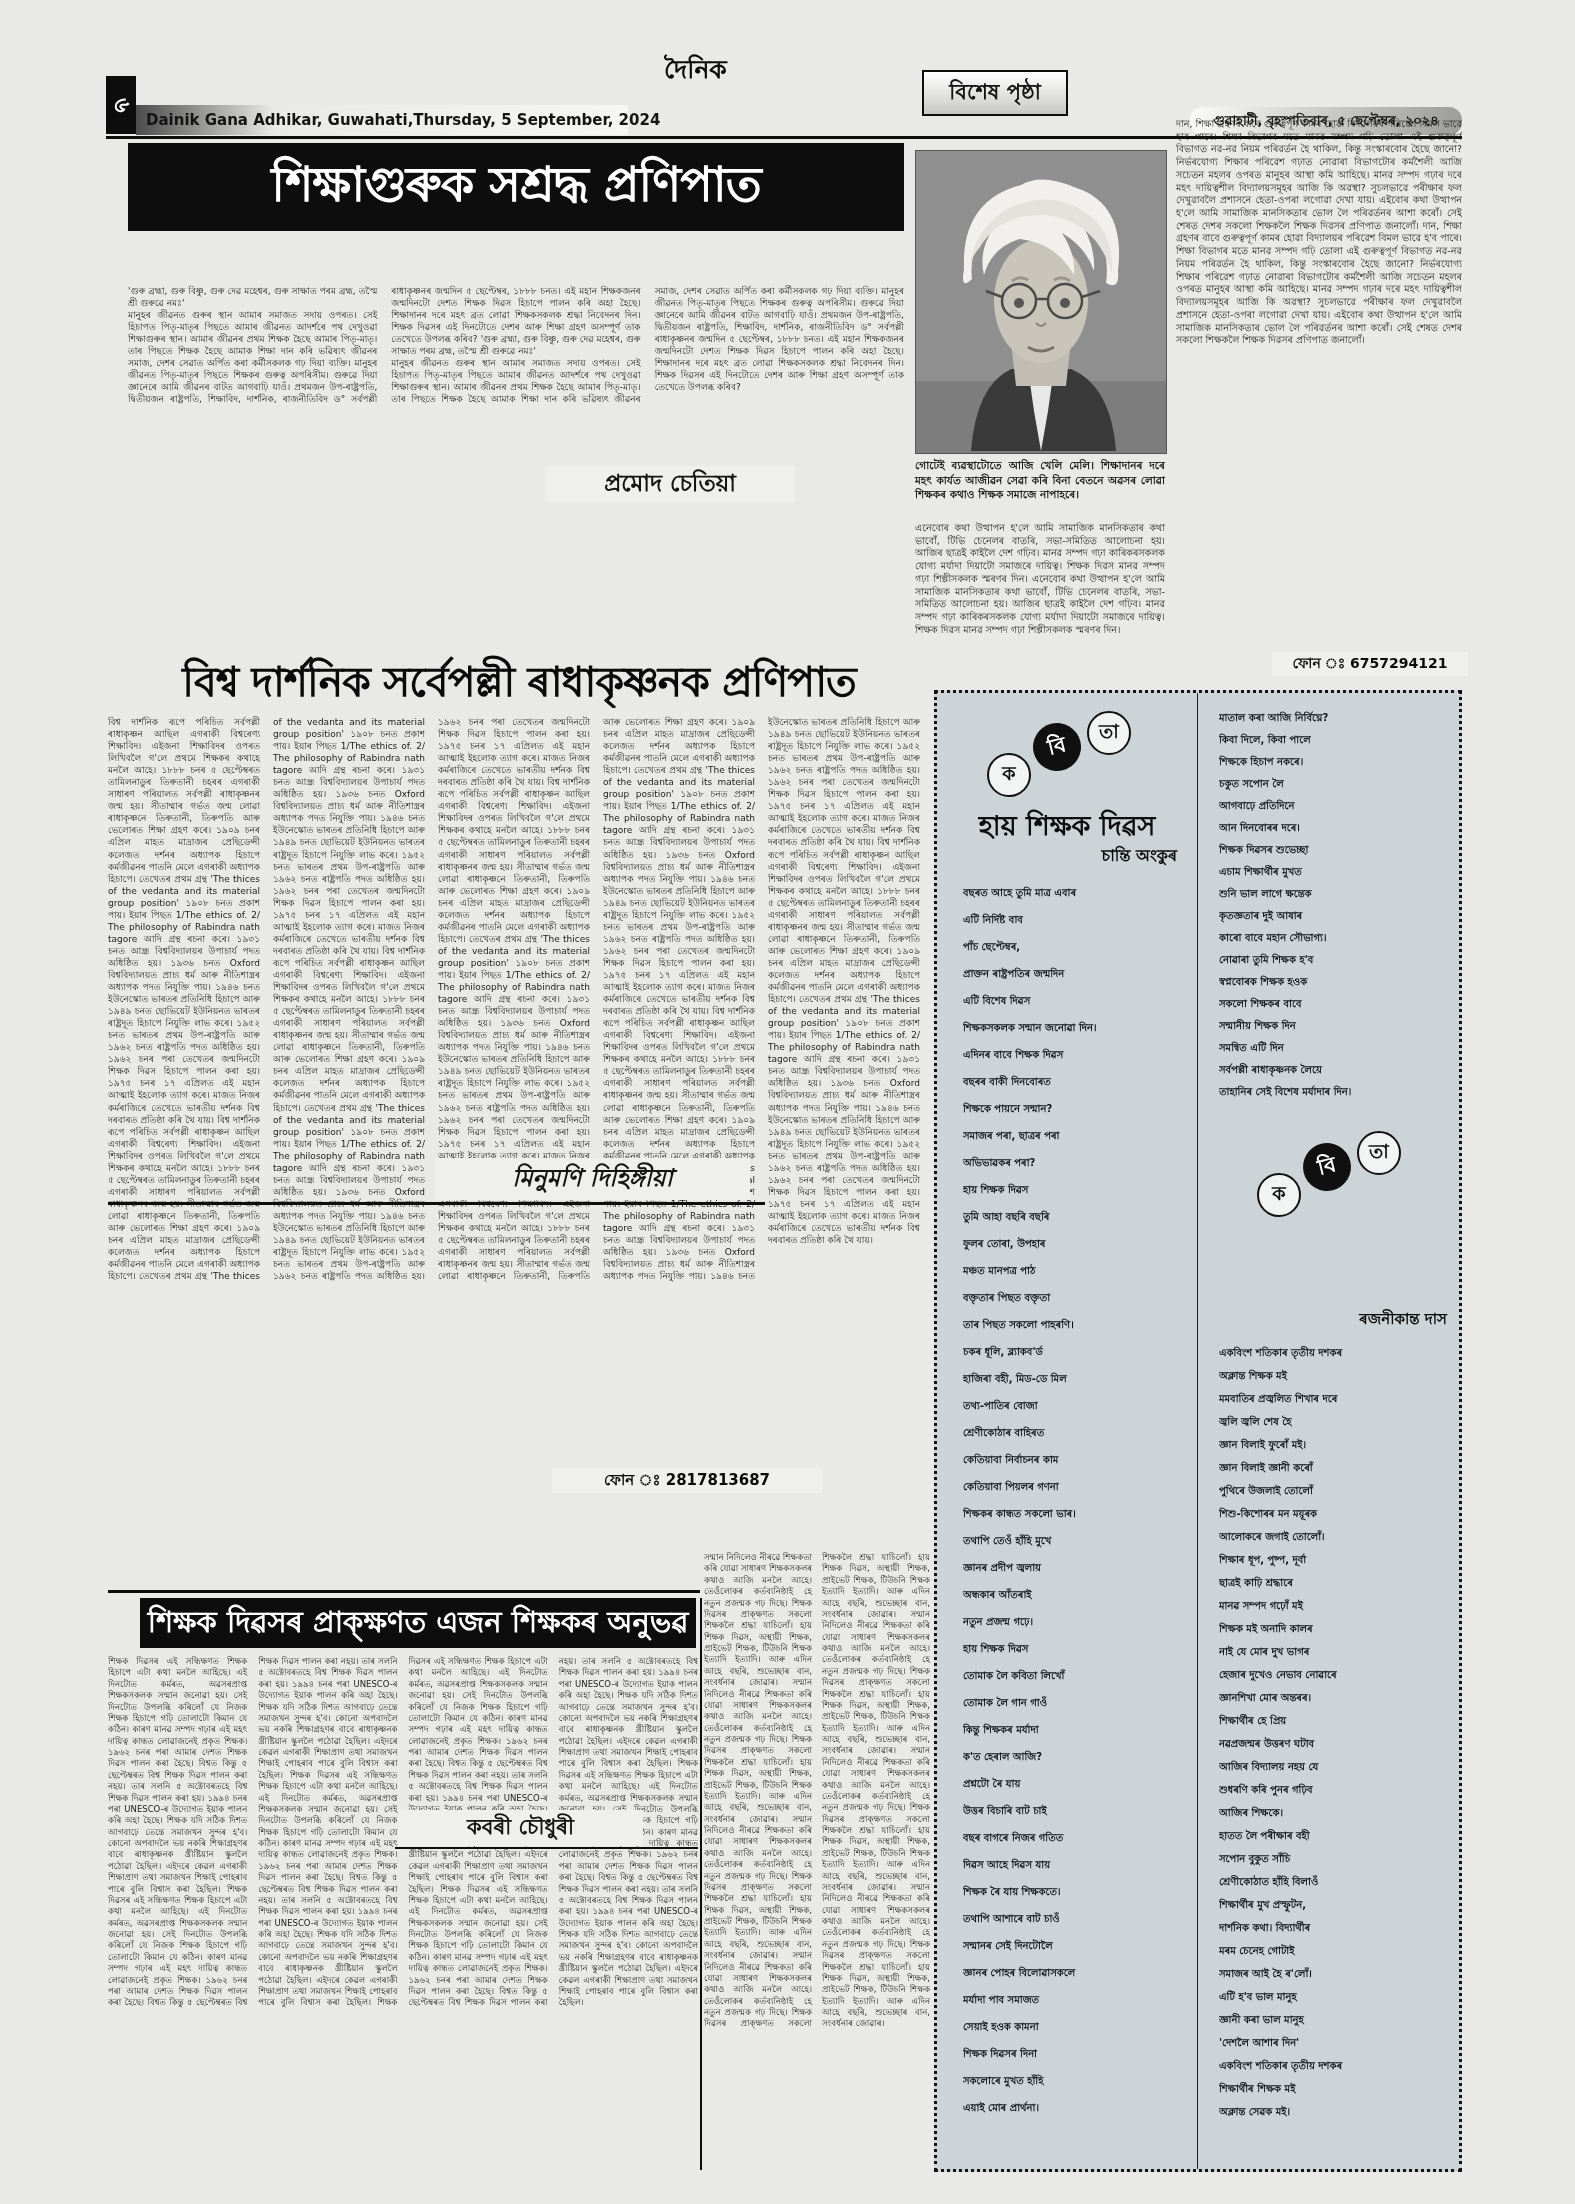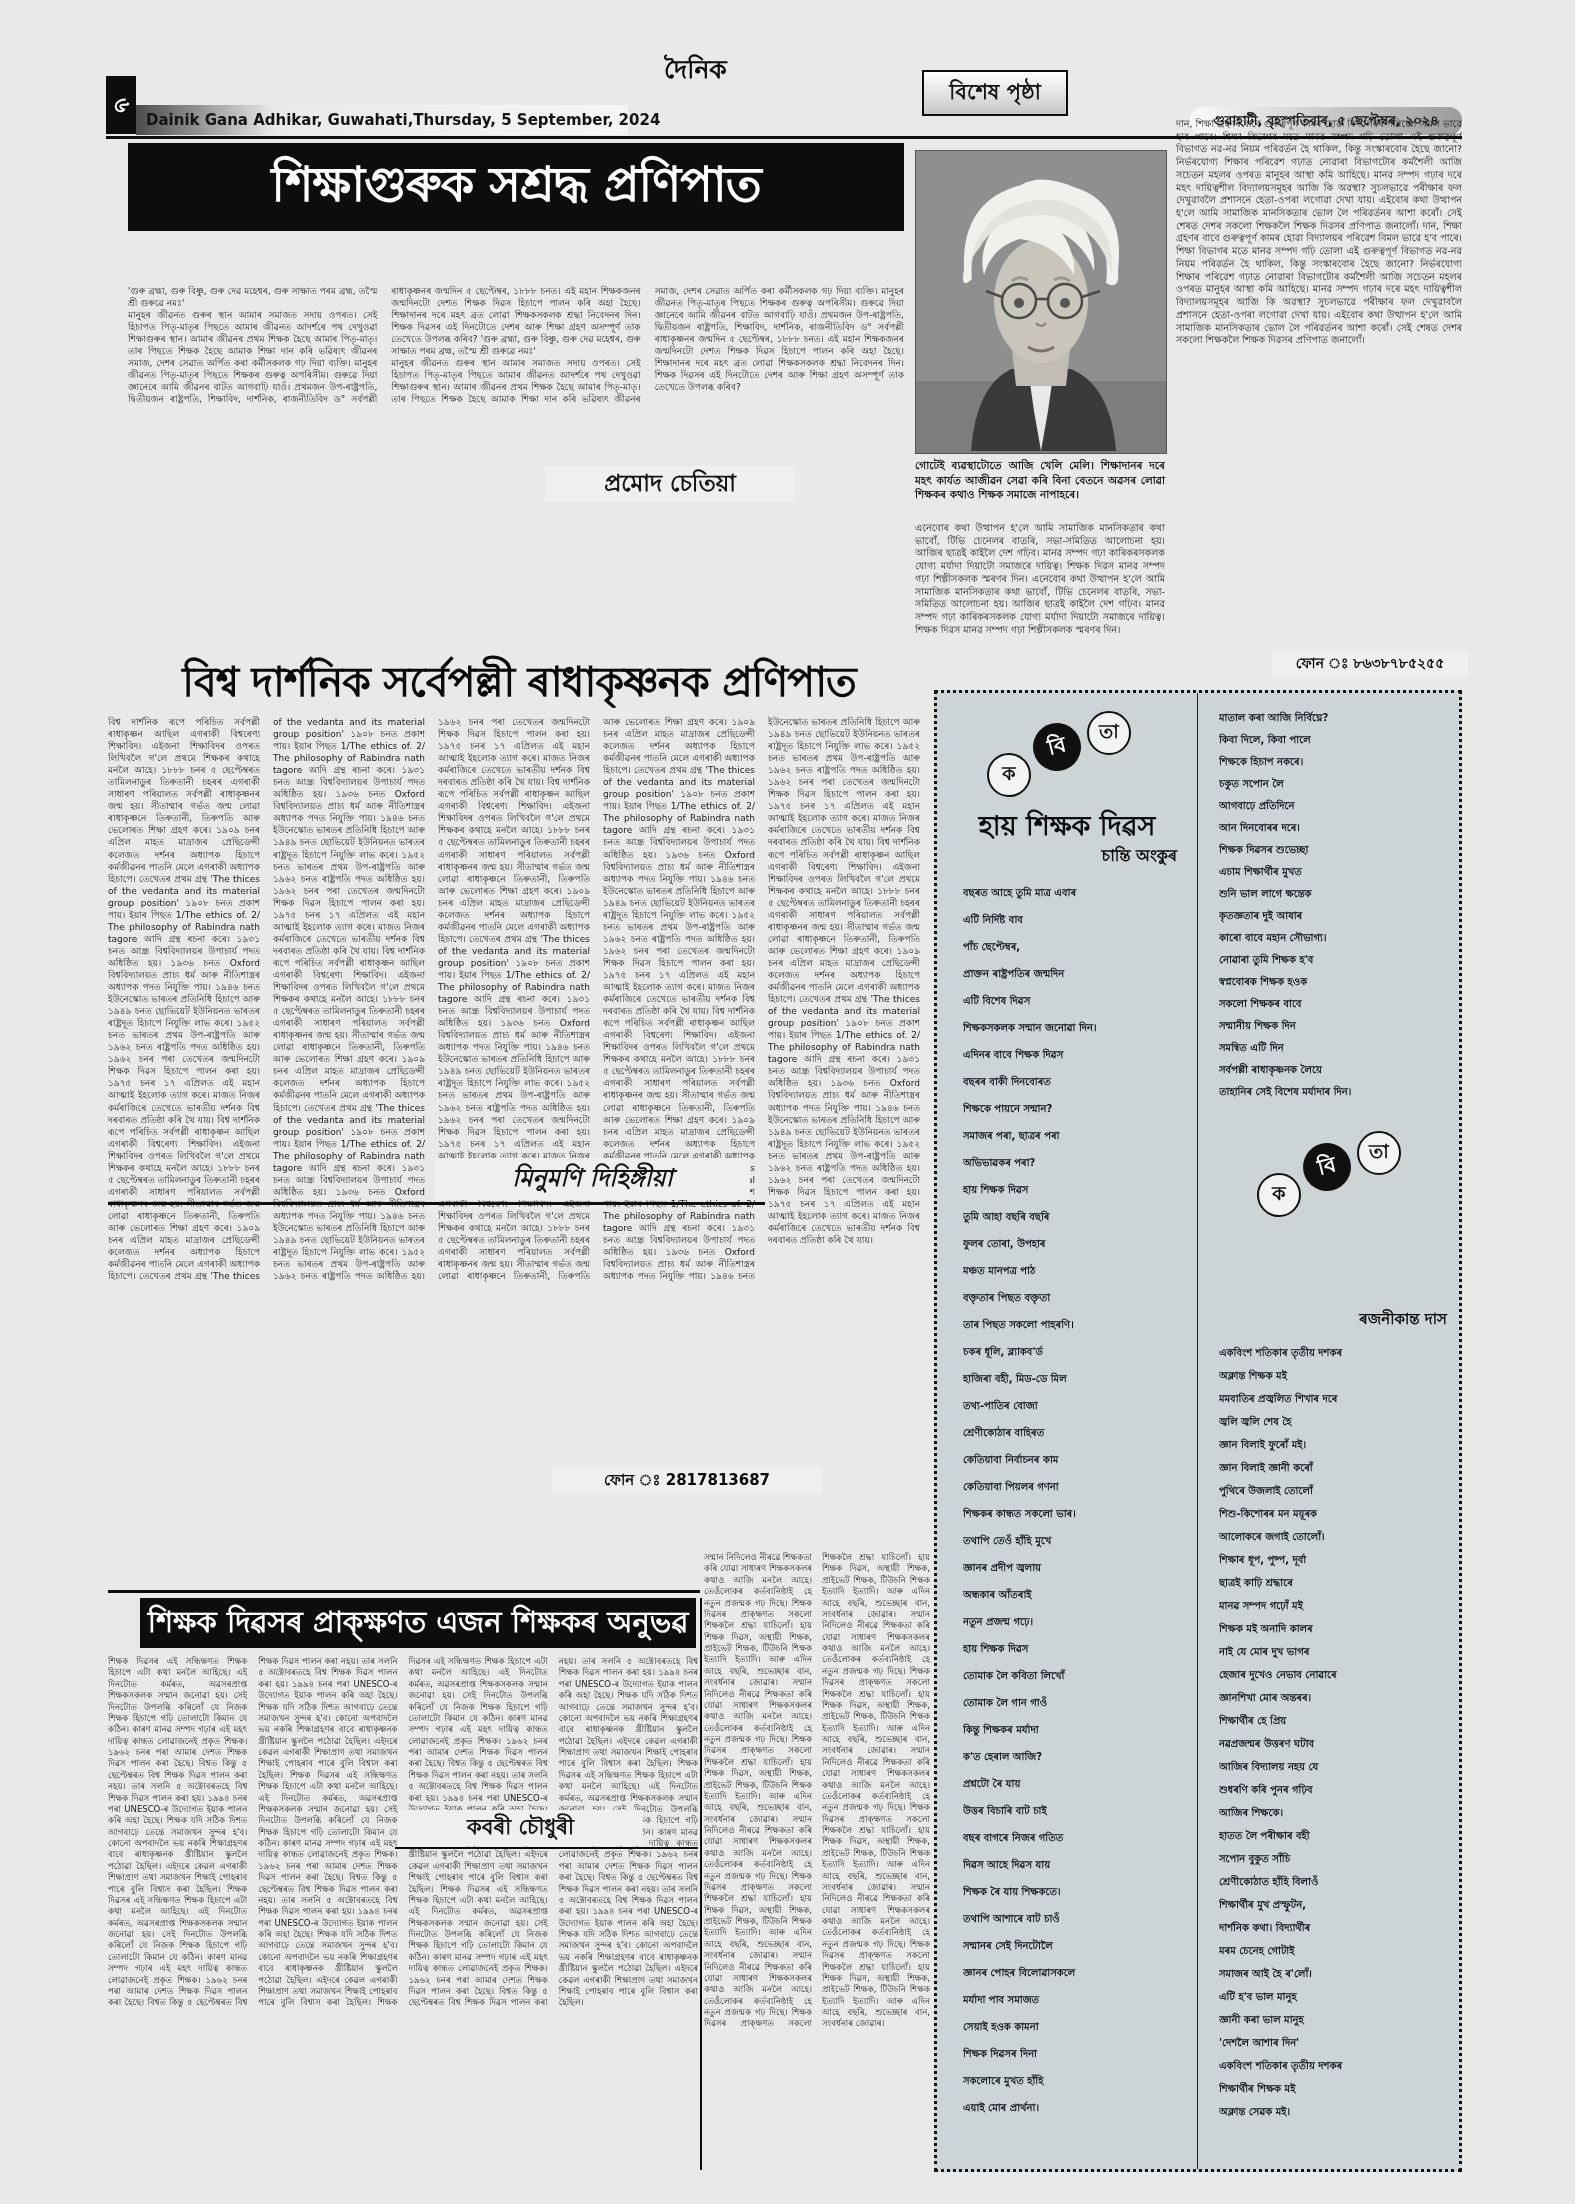--- a/index.html
+++ b/index.html
@@ -111,21 +111,21 @@
     <path d="M120 172 Q125 178 130 172" fill="none" stroke="#8a8378" stroke-width="2"></path>
     <path d="M112 196 Q125 204 138 196" fill="none" stroke="#7a7269" stroke-width="3"></path>
     <path d="M96 130 Q104 124 112 129" fill="none" stroke="#9a958c" stroke-width="3"></path>
     <path d="M138 129 Q146 124 154 130" fill="none" stroke="#9a958c" stroke-width="3"></path>
   </svg>
 </div>
 <div class="abs" style="left:915px;top:458px;width:250px;font-size:10.5px;font-weight:bold;line-height:1.4;text-align:justify;">গোটেই ব্যৱস্থাটোতে আজি খেলি মেলি। শিক্ষাদানৰ দৰে মহৎ কাৰ্যত আজীৱন সেৱা কৰি বিনা বেতনে অৱসৰ লোৱা শিক্ষকৰ কথাও শিক্ষক সমাজে নাপাহৰে।</div>
 <div class="abs bodytext" style="left:915px;top:522px;width:250px;height:164px;font-size:9.5px;">এনেবোৰ কথা উত্থাপন হ'লে আমি সামাজিক মানসিকতাৰ কথা ভাবোঁ, টিভি চেনেলৰ বাতৰি, সভা-সমিতিত আলোচনা হয়। আজিৰ ছাত্ৰই কাইলৈ দেশ গঢ়িব। মানৱ সম্পদ গঢ়া কাৰিকৰসকলক যোগ্য মৰ্যাদা দিয়াটো সমাজৰে দায়িত্ব। শিক্ষক দিৱস মানৱ সম্পদ গঢ়া শিল্পীসকলক স্মৰণৰ দিন। এনেবোৰ কথা উত্থাপন হ'লে আমি সামাজিক মানসিকতাৰ কথা ভাবোঁ, টিভি চেনেলৰ বাতৰি, সভা-সমিতিত আলোচনা হয়। আজিৰ ছাত্ৰই কাইলৈ দেশ গঢ়িব। মানৱ সম্পদ গঢ়া কাৰিকৰসকলক যোগ্য মৰ্যাদা দিয়াটো সমাজৰে দায়িত্ব। শিক্ষক দিৱস মানৱ সম্পদ গঢ়া শিল্পীসকলক স্মৰণৰ দিন।</div>
 
 <div class="abs bodytext" style="left:1176px;top:118px;width:286px;height:532px;font-size:9.5px;">দান, শিক্ষা গ্ৰহণৰ বাবে গুৰুত্বপূৰ্ণ কামৰ হোৱা বিদ্যালয়ৰ পৰিৱেশ বিমল ভাৱে হ'ব পাৰে। শিক্ষা বিভাগৰ মতে মানৱ সম্পদ গঢ়ি তোলা এই গুৰুত্বপূৰ্ণ বিভাগত নৱ-নৱ নিয়ম পৰিৱৰ্তন হৈ থাকিল, কিন্তু সংস্কাৰবোৰ হৈছে জানো? নিৰ্ভৰযোগ্য শিক্ষাৰ পৰিৱেশ গঢ়াত নোৱাৰা বিভাগটোৰ কৰ্মশৈলী আজি সচেতন মহলৰ ওপৰত মানুহৰ আস্থা কমি আহিছে। মানৱ সম্পদ গঢ়াৰ দৰে মহৎ দায়িত্বশীল বিদ্যালয়সমূহৰ আজি কি অৱস্থা? সুচলভাৱে পৰীক্ষাৰ ফল দেখুৱাবলৈ প্ৰশাসনে হেতা-ওপৰা লগোৱা দেখা যায়। এইবোৰ কথা উত্থাপন হ'লে আমি সামাজিক মানসিকতাৰ ভোল লৈ পৰিৱৰ্তনৰ আশা কৰোঁ। সেই শেষত দেশৰ সকলো শিক্ষকলৈ শিক্ষক দিৱসৰ প্ৰণিপাত জনালোঁ। দান, শিক্ষা গ্ৰহণৰ বাবে গুৰুত্বপূৰ্ণ কামৰ হোৱা বিদ্যালয়ৰ পৰিৱেশ বিমল ভাৱে হ'ব পাৰে। শিক্ষা বিভাগৰ মতে মানৱ সম্পদ গঢ়ি তোলা এই গুৰুত্বপূৰ্ণ বিভাগত নৱ-নৱ নিয়ম পৰিৱৰ্তন হৈ থাকিল, কিন্তু সংস্কাৰবোৰ হৈছে জানো? নিৰ্ভৰযোগ্য শিক্ষাৰ পৰিৱেশ গঢ়াত নোৱাৰা বিভাগটোৰ কৰ্মশৈলী আজি সচেতন মহলৰ ওপৰত মানুহৰ আস্থা কমি আহিছে। মানৱ সম্পদ গঢ়াৰ দৰে মহৎ দায়িত্বশীল বিদ্যালয়সমূহৰ আজি কি অৱস্থা? সুচলভাৱে পৰীক্ষাৰ ফল দেখুৱাবলৈ প্ৰশাসনে হেতা-ওপৰা লগোৱা দেখা যায়। এইবোৰ কথা উত্থাপন হ'লে আমি সামাজিক মানসিকতাৰ ভোল লৈ পৰিৱৰ্তনৰ আশা কৰোঁ। সেই শেষত দেশৰ সকলো শিক্ষকলৈ শিক্ষক দিৱসৰ প্ৰণিপাত জনালোঁ।</div>
-<div class="abs phone" style="left:1272px;top:652px;width:196px;font-size:14px;">ফোন ঃ ৮৬৩৮৭৮৫২৫৫</div>
+<div class="abs phone" style="left:1272px;top:652px;width:196px;font-size:14px;">ফোন ঃ 6757294121</div>
 
 <div class="abs" style="left:118px;top:650px;width:802px;height:58px;font-size:41px;font-weight:bold;color:#0a0a0a;text-align:center;letter-spacing:-1px;white-space:nowrap;overflow:hidden;">বিশ্ব দাৰ্শনিক সৰ্বেপল্লী ৰাধাকৃষ্ণনক প্ৰণিপাত</div>
 
 <div class="abs bodytext cols5" style="left:108px;top:716px;width:812px;height:826px;">বিশ্ব দাৰ্শনিক ৰূপে পৰিচিত সৰ্বপল্লী ৰাধাকৃষ্ণন আছিল এগৰাকী বিশ্বৰেণ্য শিক্ষাবিদ। এইজনা শিক্ষাবিদৰ ওপৰত লিখিবলৈ গ'লে প্ৰথমে শিক্ষকৰ কথাহে মনলৈ আহে। ১৮৮৮ চনৰ ৫ ছেপ্টেম্বৰত তামিলনাডুৰ তিৰুতানী চহৰৰ এগৰাকী সাধাৰণ পৰিয়ালত সৰ্বপল্লী ৰাধাকৃষ্ণনৰ জন্ম হয়। সীতাম্মাৰ গৰ্ভত জন্ম লোৱা ৰাধাকৃষ্ণনে তিৰুতানী, তিৰুপতি আৰু ভেলোৰত শিক্ষা গ্ৰহণ কৰে। ১৯০৯ চনৰ এপ্ৰিল মাহত মাদ্ৰাজৰ প্ৰেছিডেন্সী কলেজত দৰ্শনৰ অধ্যাপক হিচাপে কৰ্মজীৱনৰ পাতনি মেলে এগৰাকী অধ্যাপক হিচাপে। তেখেতৰ প্ৰথম গ্ৰন্থ 'The thices of the vedanta and its material group position' ১৯০৮ চনত প্ৰকাশ পায়। ইয়াৰ পিছত 1/The ethics of. 2/ The philosophy of Rabindra nath tagore আদি গ্ৰন্থ ৰচনা কৰে। ১৯৩১ চনত আন্ধ্ৰ বিশ্ববিদ্যালয়ৰ উপাচাৰ্য পদত অধিষ্ঠিত হয়। ১৯৩৬ চনত Oxford বিশ্ববিদ্যালয়ত প্ৰাচ্য ধৰ্ম আৰু নীতিশাস্ত্ৰৰ অধ্যাপক পদত নিযুক্তি পায়। ১৯৪৬ চনত ইউনেস্কোত ভাৰতৰ প্ৰতিনিধি হিচাপে আৰু ১৯৪৯ চনত ছোভিয়েট ইউনিয়নত ভাৰতৰ ৰাষ্ট্ৰদূত হিচাপে নিযুক্তি লাভ কৰে। ১৯৫২ চনত ভাৰতৰ প্ৰথম উপ-ৰাষ্ট্ৰপতি আৰু ১৯৬২ চনত ৰাষ্ট্ৰপতি পদত অধিষ্ঠিত হয়। ১৯৬২ চনৰ পৰা তেখেতৰ জন্মদিনটো শিক্ষক দিৱস হিচাপে পালন কৰা হয়। ১৯৭৫ চনৰ ১৭ এপ্ৰিলত এই মহান আত্মাই ইহলোক ত্যাগ কৰে। মাজত নিজৰ কৰ্মৰাজিৰে তেখেতে ভাৰতীয় দৰ্শনক বিশ্ব দৰবাৰত প্ৰতিষ্ঠা কৰি থৈ যায়। বিশ্ব দাৰ্শনিক ৰূপে পৰিচিত সৰ্বপল্লী ৰাধাকৃষ্ণন আছিল এগৰাকী বিশ্বৰেণ্য শিক্ষাবিদ। এইজনা শিক্ষাবিদৰ ওপৰত লিখিবলৈ গ'লে প্ৰথমে শিক্ষকৰ কথাহে মনলৈ আহে। ১৮৮৮ চনৰ ৫ ছেপ্টেম্বৰত তামিলনাডুৰ তিৰুতানী চহৰৰ এগৰাকী সাধাৰণ পৰিয়ালত সৰ্বপল্লী ৰাধাকৃষ্ণনৰ জন্ম হয়। সীতাম্মাৰ গৰ্ভত জন্ম লোৱা ৰাধাকৃষ্ণনে তিৰুতানী, তিৰুপতি আৰু ভেলোৰত শিক্ষা গ্ৰহণ কৰে। ১৯০৯ চনৰ এপ্ৰিল মাহত মাদ্ৰাজৰ প্ৰেছিডেন্সী কলেজত দৰ্শনৰ অধ্যাপক হিচাপে কৰ্মজীৱনৰ পাতনি মেলে এগৰাকী অধ্যাপক হিচাপে। তেখেতৰ প্ৰথম গ্ৰন্থ 'The thices of the vedanta and its material group position' ১৯০৮ চনত প্ৰকাশ পায়। ইয়াৰ পিছত 1/The ethics of. 2/ The philosophy of Rabindra nath tagore আদি গ্ৰন্থ ৰচনা কৰে। ১৯৩১ চনত আন্ধ্ৰ বিশ্ববিদ্যালয়ৰ উপাচাৰ্য পদত অধিষ্ঠিত হয়। ১৯৩৬ চনত Oxford বিশ্ববিদ্যালয়ত প্ৰাচ্য ধৰ্ম আৰু নীতিশাস্ত্ৰৰ অধ্যাপক পদত নিযুক্তি পায়। ১৯৪৬ চনত ইউনেস্কোত ভাৰতৰ প্ৰতিনিধি হিচাপে আৰু ১৯৪৯ চনত ছোভিয়েট ইউনিয়নত ভাৰতৰ ৰাষ্ট্ৰদূত হিচাপে নিযুক্তি লাভ কৰে। ১৯৫২ চনত ভাৰতৰ প্ৰথম উপ-ৰাষ্ট্ৰপতি আৰু ১৯৬২ চনত ৰাষ্ট্ৰপতি পদত অধিষ্ঠিত হয়। ১৯৬২ চনৰ পৰা তেখেতৰ জন্মদিনটো শিক্ষক দিৱস হিচাপে পালন কৰা হয়। ১৯৭৫ চনৰ ১৭ এপ্ৰিলত এই মহান আত্মাই ইহলোক ত্যাগ কৰে। মাজত নিজৰ কৰ্মৰাজিৰে তেখেতে ভাৰতীয় দৰ্শনক বিশ্ব দৰবাৰত প্ৰতিষ্ঠা কৰি থৈ যায়। বিশ্ব দাৰ্শনিক ৰূপে পৰিচিত সৰ্বপল্লী ৰাধাকৃষ্ণন আছিল এগৰাকী বিশ্বৰেণ্য শিক্ষাবিদ। এইজনা শিক্ষাবিদৰ ওপৰত লিখিবলৈ গ'লে প্ৰথমে শিক্ষকৰ কথাহে মনলৈ আহে। ১৮৮৮ চনৰ ৫ ছেপ্টেম্বৰত তামিলনাডুৰ তিৰুতানী চহৰৰ এগৰাকী সাধাৰণ পৰিয়ালত সৰ্বপল্লী ৰাধাকৃষ্ণনৰ জন্ম হয়। সীতাম্মাৰ গৰ্ভত জন্ম লোৱা ৰাধাকৃষ্ণনে তিৰুতানী, তিৰুপতি আৰু ভেলোৰত শিক্ষা গ্ৰহণ কৰে। ১৯০৯ চনৰ এপ্ৰিল মাহত মাদ্ৰাজৰ প্ৰেছিডেন্সী কলেজত দৰ্শনৰ অধ্যাপক হিচাপে কৰ্মজীৱনৰ পাতনি মেলে এগৰাকী অধ্যাপক হিচাপে। তেখেতৰ প্ৰথম গ্ৰন্থ 'The thices of the vedanta and its material group position' ১৯০৮ চনত প্ৰকাশ পায়। ইয়াৰ পিছত 1/The ethics of. 2/ The philosophy of Rabindra nath tagore আদি গ্ৰন্থ ৰচনা কৰে। ১৯৩১ চনত আন্ধ্ৰ বিশ্ববিদ্যালয়ৰ উপাচাৰ্য পদত অধিষ্ঠিত হয়। ১৯৩৬ চনত Oxford বিশ্ববিদ্যালয়ত প্ৰাচ্য ধৰ্ম আৰু নীতিশাস্ত্ৰৰ অধ্যাপক পদত নিযুক্তি পায়। ১৯৪৬ চনত ইউনেস্কোত ভাৰতৰ প্ৰতিনিধি হিচাপে আৰু ১৯৪৯ চনত ছোভিয়েট ইউনিয়নত ভাৰতৰ ৰাষ্ট্ৰদূত হিচাপে নিযুক্তি লাভ কৰে। ১৯৫২ চনত ভাৰতৰ প্ৰথম উপ-ৰাষ্ট্ৰপতি আৰু ১৯৬২ চনত ৰাষ্ট্ৰপতি পদত অধিষ্ঠিত হয়। ১৯৬২ চনৰ পৰা তেখেতৰ জন্মদিনটো শিক্ষক দিৱস হিচাপে পালন কৰা হয়। ১৯৭৫ চনৰ ১৭ এপ্ৰিলত এই মহান আত্মাই ইহলোক ত্যাগ কৰে। মাজত নিজৰ কৰ্মৰাজিৰে তেখেতে ভাৰতীয় দৰ্শনক বিশ্ব দৰবাৰত প্ৰতিষ্ঠা কৰি থৈ যায়। বিশ্ব দাৰ্শনিক ৰূপে পৰিচিত সৰ্বপল্লী ৰাধাকৃষ্ণন আছিল এগৰাকী বিশ্বৰেণ্য শিক্ষাবিদ। এইজনা শিক্ষাবিদৰ ওপৰত লিখিবলৈ গ'লে প্ৰথমে শিক্ষকৰ কথাহে মনলৈ আহে। ১৮৮৮ চনৰ ৫ ছেপ্টেম্বৰত তামিলনাডুৰ তিৰুতানী চহৰৰ এগৰাকী সাধাৰণ পৰিয়ালত সৰ্বপল্লী ৰাধাকৃষ্ণনৰ জন্ম হয়। সীতাম্মাৰ গৰ্ভত জন্ম লোৱা ৰাধাকৃষ্ণনে তিৰুতানী, তিৰুপতি আৰু ভেলোৰত শিক্ষা গ্ৰহণ কৰে। ১৯০৯ চনৰ এপ্ৰিল মাহত মাদ্ৰাজৰ প্ৰেছিডেন্সী কলেজত দৰ্শনৰ অধ্যাপক হিচাপে কৰ্মজীৱনৰ পাতনি মেলে এগৰাকী অধ্যাপক হিচাপে। তেখেতৰ প্ৰথম গ্ৰন্থ 'The thices of the vedanta and its material group position' ১৯০৮ চনত প্ৰকাশ পায়। ইয়াৰ পিছত 1/The ethics of. 2/ The philosophy of Rabindra nath tagore আদি গ্ৰন্থ ৰচনা কৰে। ১৯৩১ চনত আন্ধ্ৰ বিশ্ববিদ্যালয়ৰ উপাচাৰ্য পদত অধিষ্ঠিত হয়। ১৯৩৬ চনত Oxford বিশ্ববিদ্যালয়ত প্ৰাচ্য ধৰ্ম আৰু নীতিশাস্ত্ৰৰ অধ্যাপক পদত নিযুক্তি পায়। ১৯৪৬ চনত ইউনেস্কোত ভাৰতৰ প্ৰতিনিধি হিচাপে আৰু ১৯৪৯ চনত ছোভিয়েট ইউনিয়নত ভাৰতৰ ৰাষ্ট্ৰদূত হিচাপে নিযুক্তি লাভ কৰে। ১৯৫২ চনত ভাৰতৰ প্ৰথম উপ-ৰাষ্ট্ৰপতি আৰু ১৯৬২ চনত ৰাষ্ট্ৰপতি পদত অধিষ্ঠিত হয়। ১৯৬২ চনৰ পৰা তেখেতৰ জন্মদিনটো শিক্ষক দিৱস হিচাপে পালন কৰা হয়। ১৯৭৫ চনৰ ১৭ এপ্ৰিলত এই মহান আত্মাই ইহলোক ত্যাগ কৰে। মাজত নিজৰ কৰ্মৰাজিৰে তেখেতে ভাৰতীয় দৰ্শনক বিশ্ব দৰবাৰত প্ৰতিষ্ঠা কৰি থৈ যায়। বিশ্ব দাৰ্শনিক ৰূপে পৰিচিত সৰ্বপল্লী ৰাধাকৃষ্ণন আছিল এগৰাকী বিশ্বৰেণ্য শিক্ষাবিদ। এইজনা শিক্ষাবিদৰ ওপৰত লিখিবলৈ গ'লে প্ৰথমে শিক্ষকৰ কথাহে মনলৈ আহে। ১৮৮৮ চনৰ ৫ ছেপ্টেম্বৰত তামিলনাডুৰ তিৰুতানী চহৰৰ এগৰাকী সাধাৰণ পৰিয়ালত সৰ্বপল্লী ৰাধাকৃষ্ণনৰ জন্ম হয়। সীতাম্মাৰ গৰ্ভত জন্ম লোৱা ৰাধাকৃষ্ণনে তিৰুতানী, তিৰুপতি আৰু ভেলোৰত শিক্ষা গ্ৰহণ কৰে। ১৯০৯ চনৰ এপ্ৰিল মাহত মাদ্ৰাজৰ প্ৰেছিডেন্সী কলেজত দৰ্শনৰ অধ্যাপক হিচাপে কৰ্মজীৱনৰ পাতনি মেলে এগৰাকী অধ্যাপক হিচাপে। তেখেতৰ প্ৰথম গ্ৰন্থ 'The thices of the vedanta and its material group position' ১৯০৮ চনত প্ৰকাশ পায়। ইয়াৰ পিছত 1/The ethics of. 2/ The philosophy of Rabindra nath tagore আদি গ্ৰন্থ ৰচনা কৰে। ১৯৩১ চনত আন্ধ্ৰ বিশ্ববিদ্যালয়ৰ উপাচাৰ্য পদত অধিষ্ঠিত হয়। ১৯৩৬ চনত Oxford বিশ্ববিদ্যালয়ত প্ৰাচ্য ধৰ্ম আৰু নীতিশাস্ত্ৰৰ অধ্যাপক পদত নিযুক্তি পায়। ১৯৪৬ চনত ইউনেস্কোত ভাৰতৰ প্ৰতিনিধি হিচাপে আৰু ১৯৪৯ চনত ছোভিয়েট ইউনিয়নত ভাৰতৰ ৰাষ্ট্ৰদূত হিচাপে নিযুক্তি লাভ কৰে। ১৯৫২ চনত ভাৰতৰ প্ৰথম উপ-ৰাষ্ট্ৰপতি আৰু ১৯৬২ চনত ৰাষ্ট্ৰপতি পদত অধিষ্ঠিত হয়। ১৯৬২ চনৰ পৰা তেখেতৰ জন্মদিনটো শিক্ষক দিৱস হিচাপে পালন কৰা হয়। ১৯৭৫ চনৰ ১৭ এপ্ৰিলত এই মহান আত্মাই ইহলোক ত্যাগ কৰে। মাজত নিজৰ কৰ্মৰাজিৰে তেখেতে ভাৰতীয় দৰ্শনক বিশ্ব দৰবাৰত প্ৰতিষ্ঠা কৰি থৈ যায়। বিশ্ব দাৰ্শনিক ৰূপে পৰিচিত সৰ্বপল্লী ৰাধাকৃষ্ণন আছিল এগৰাকী বিশ্বৰেণ্য শিক্ষাবিদ। এইজনা শিক্ষাবিদৰ ওপৰত লিখিবলৈ গ'লে প্ৰথমে শিক্ষকৰ কথাহে মনলৈ আহে। ১৮৮৮ চনৰ ৫ ছেপ্টেম্বৰত তামিলনাডুৰ তিৰুতানী চহৰৰ এগৰাকী সাধাৰণ পৰিয়ালত সৰ্বপল্লী ৰাধাকৃষ্ণনৰ জন্ম হয়। সীতাম্মাৰ গৰ্ভত জন্ম লোৱা ৰাধাকৃষ্ণনে তিৰুতানী, তিৰুপতি আৰু ভেলোৰত শিক্ষা গ্ৰহণ কৰে। ১৯০৯ চনৰ এপ্ৰিল মাহত মাদ্ৰাজৰ প্ৰেছিডেন্সী কলেজত দৰ্শনৰ অধ্যাপক হিচাপে কৰ্মজীৱনৰ পাতনি মেলে এগৰাকী অধ্যাপক হিচাপে। তেখেতৰ প্ৰথম গ্ৰন্থ 'The thices of the vedanta and its material group position' ১৯০৮ চনত প্ৰকাশ পায়। ইয়াৰ পিছত 1/The ethics of. 2/ The philosophy of Rabindra nath tagore আদি গ্ৰন্থ ৰচনা কৰে। ১৯৩১ চনত আন্ধ্ৰ বিশ্ববিদ্যালয়ৰ উপাচাৰ্য পদত অধিষ্ঠিত হয়। ১৯৩৬ চনত Oxford বিশ্ববিদ্যালয়ত প্ৰাচ্য ধৰ্ম আৰু নীতিশাস্ত্ৰৰ অধ্যাপক পদত নিযুক্তি পায়। ১৯৪৬ চনত ইউনেস্কোত ভাৰতৰ প্ৰতিনিধি হিচাপে আৰু ১৯৪৯ চনত ছোভিয়েট ইউনিয়নত ভাৰতৰ ৰাষ্ট্ৰদূত হিচাপে নিযুক্তি লাভ কৰে। ১৯৫২ চনত ভাৰতৰ প্ৰথম উপ-ৰাষ্ট্ৰপতি আৰু ১৯৬২ চনত ৰাষ্ট্ৰপতি পদত অধিষ্ঠিত হয়। ১৯৬২ চনৰ পৰা তেখেতৰ জন্মদিনটো শিক্ষক দিৱস হিচাপে পালন কৰা হয়। ১৯৭৫ চনৰ ১৭ এপ্ৰিলত এই মহান আত্মাই ইহলোক ত্যাগ কৰে। মাজত নিজৰ কৰ্মৰাজিৰে তেখেতে ভাৰতীয় দৰ্শনক বিশ্ব দৰবাৰত প্ৰতিষ্ঠা কৰি থৈ যায়। বিশ্ব দাৰ্শনিক ৰূপে পৰিচিত সৰ্বপল্লী ৰাধাকৃষ্ণন আছিল এগৰাকী বিশ্বৰেণ্য শিক্ষাবিদ। এইজনা শিক্ষাবিদৰ ওপৰত লিখিবলৈ গ'লে প্ৰথমে শিক্ষকৰ কথাহে মনলৈ আহে। ১৮৮৮ চনৰ ৫ ছেপ্টেম্বৰত তামিলনাডুৰ তিৰুতানী চহৰৰ এগৰাকী সাধাৰণ পৰিয়ালত সৰ্বপল্লী ৰাধাকৃষ্ণনৰ জন্ম হয়। সীতাম্মাৰ গৰ্ভত জন্ম লোৱা ৰাধাকৃষ্ণনে তিৰুতানী, তিৰুপতি আৰু ভেলোৰত শিক্ষা গ্ৰহণ কৰে। ১৯০৯ চনৰ এপ্ৰিল মাহত মাদ্ৰাজৰ প্ৰেছিডেন্সী কলেজত দৰ্শনৰ অধ্যাপক হিচাপে কৰ্মজীৱনৰ পাতনি মেলে এগৰাকী অধ্যাপক হিচাপে। তেখেতৰ প্ৰথম গ্ৰন্থ 'The thices of the vedanta and its material group position' ১৯০৮ চনত প্ৰকাশ পায়। ইয়াৰ পিছত 1/The ethics of. 2/ The philosophy of Rabindra nath tagore আদি গ্ৰন্থ ৰচনা কৰে। ১৯৩১ চনত আন্ধ্ৰ বিশ্ববিদ্যালয়ৰ উপাচাৰ্য পদত অধিষ্ঠিত হয়। ১৯৩৬ চনত Oxford বিশ্ববিদ্যালয়ত প্ৰাচ্য ধৰ্ম আৰু নীতিশাস্ত্ৰৰ অধ্যাপক পদত নিযুক্তি পায়। ১৯৪৬ চনত ইউনেস্কোত ভাৰতৰ প্ৰতিনিধি হিচাপে আৰু ১৯৪৯ চনত ছোভিয়েট ইউনিয়নত ভাৰতৰ ৰাষ্ট্ৰদূত হিচাপে নিযুক্তি লাভ কৰে। ১৯৫২ চনত ভাৰতৰ প্ৰথম উপ-ৰাষ্ট্ৰপতি আৰু ১৯৬২ চনত ৰাষ্ট্ৰপতি পদত অধিষ্ঠিত হয়। ১৯৬২ চনৰ পৰা তেখেতৰ জন্মদিনটো শিক্ষক দিৱস হিচাপে পালন কৰা হয়। ১৯৭৫ চনৰ ১৭ এপ্ৰিলত এই মহান আত্মাই ইহলোক ত্যাগ কৰে। মাজত নিজৰ কৰ্মৰাজিৰে তেখেতে ভাৰতীয় দৰ্শনক বিশ্ব দৰবাৰত প্ৰতিষ্ঠা কৰি থৈ যায়।</div>
 
 <div class="abs byline" style="left:435px;top:1158px;width:315px;height:42px;z-index:3;">
   <span style="font-size:24px;font-style:italic;">মিনুমণি দিহিঙ্গীয়া</span>
 </div>
 <div class="abs rule" style="left:108px;top:1202px;width:657px;height:3px;z-index:3;"></div>
 

